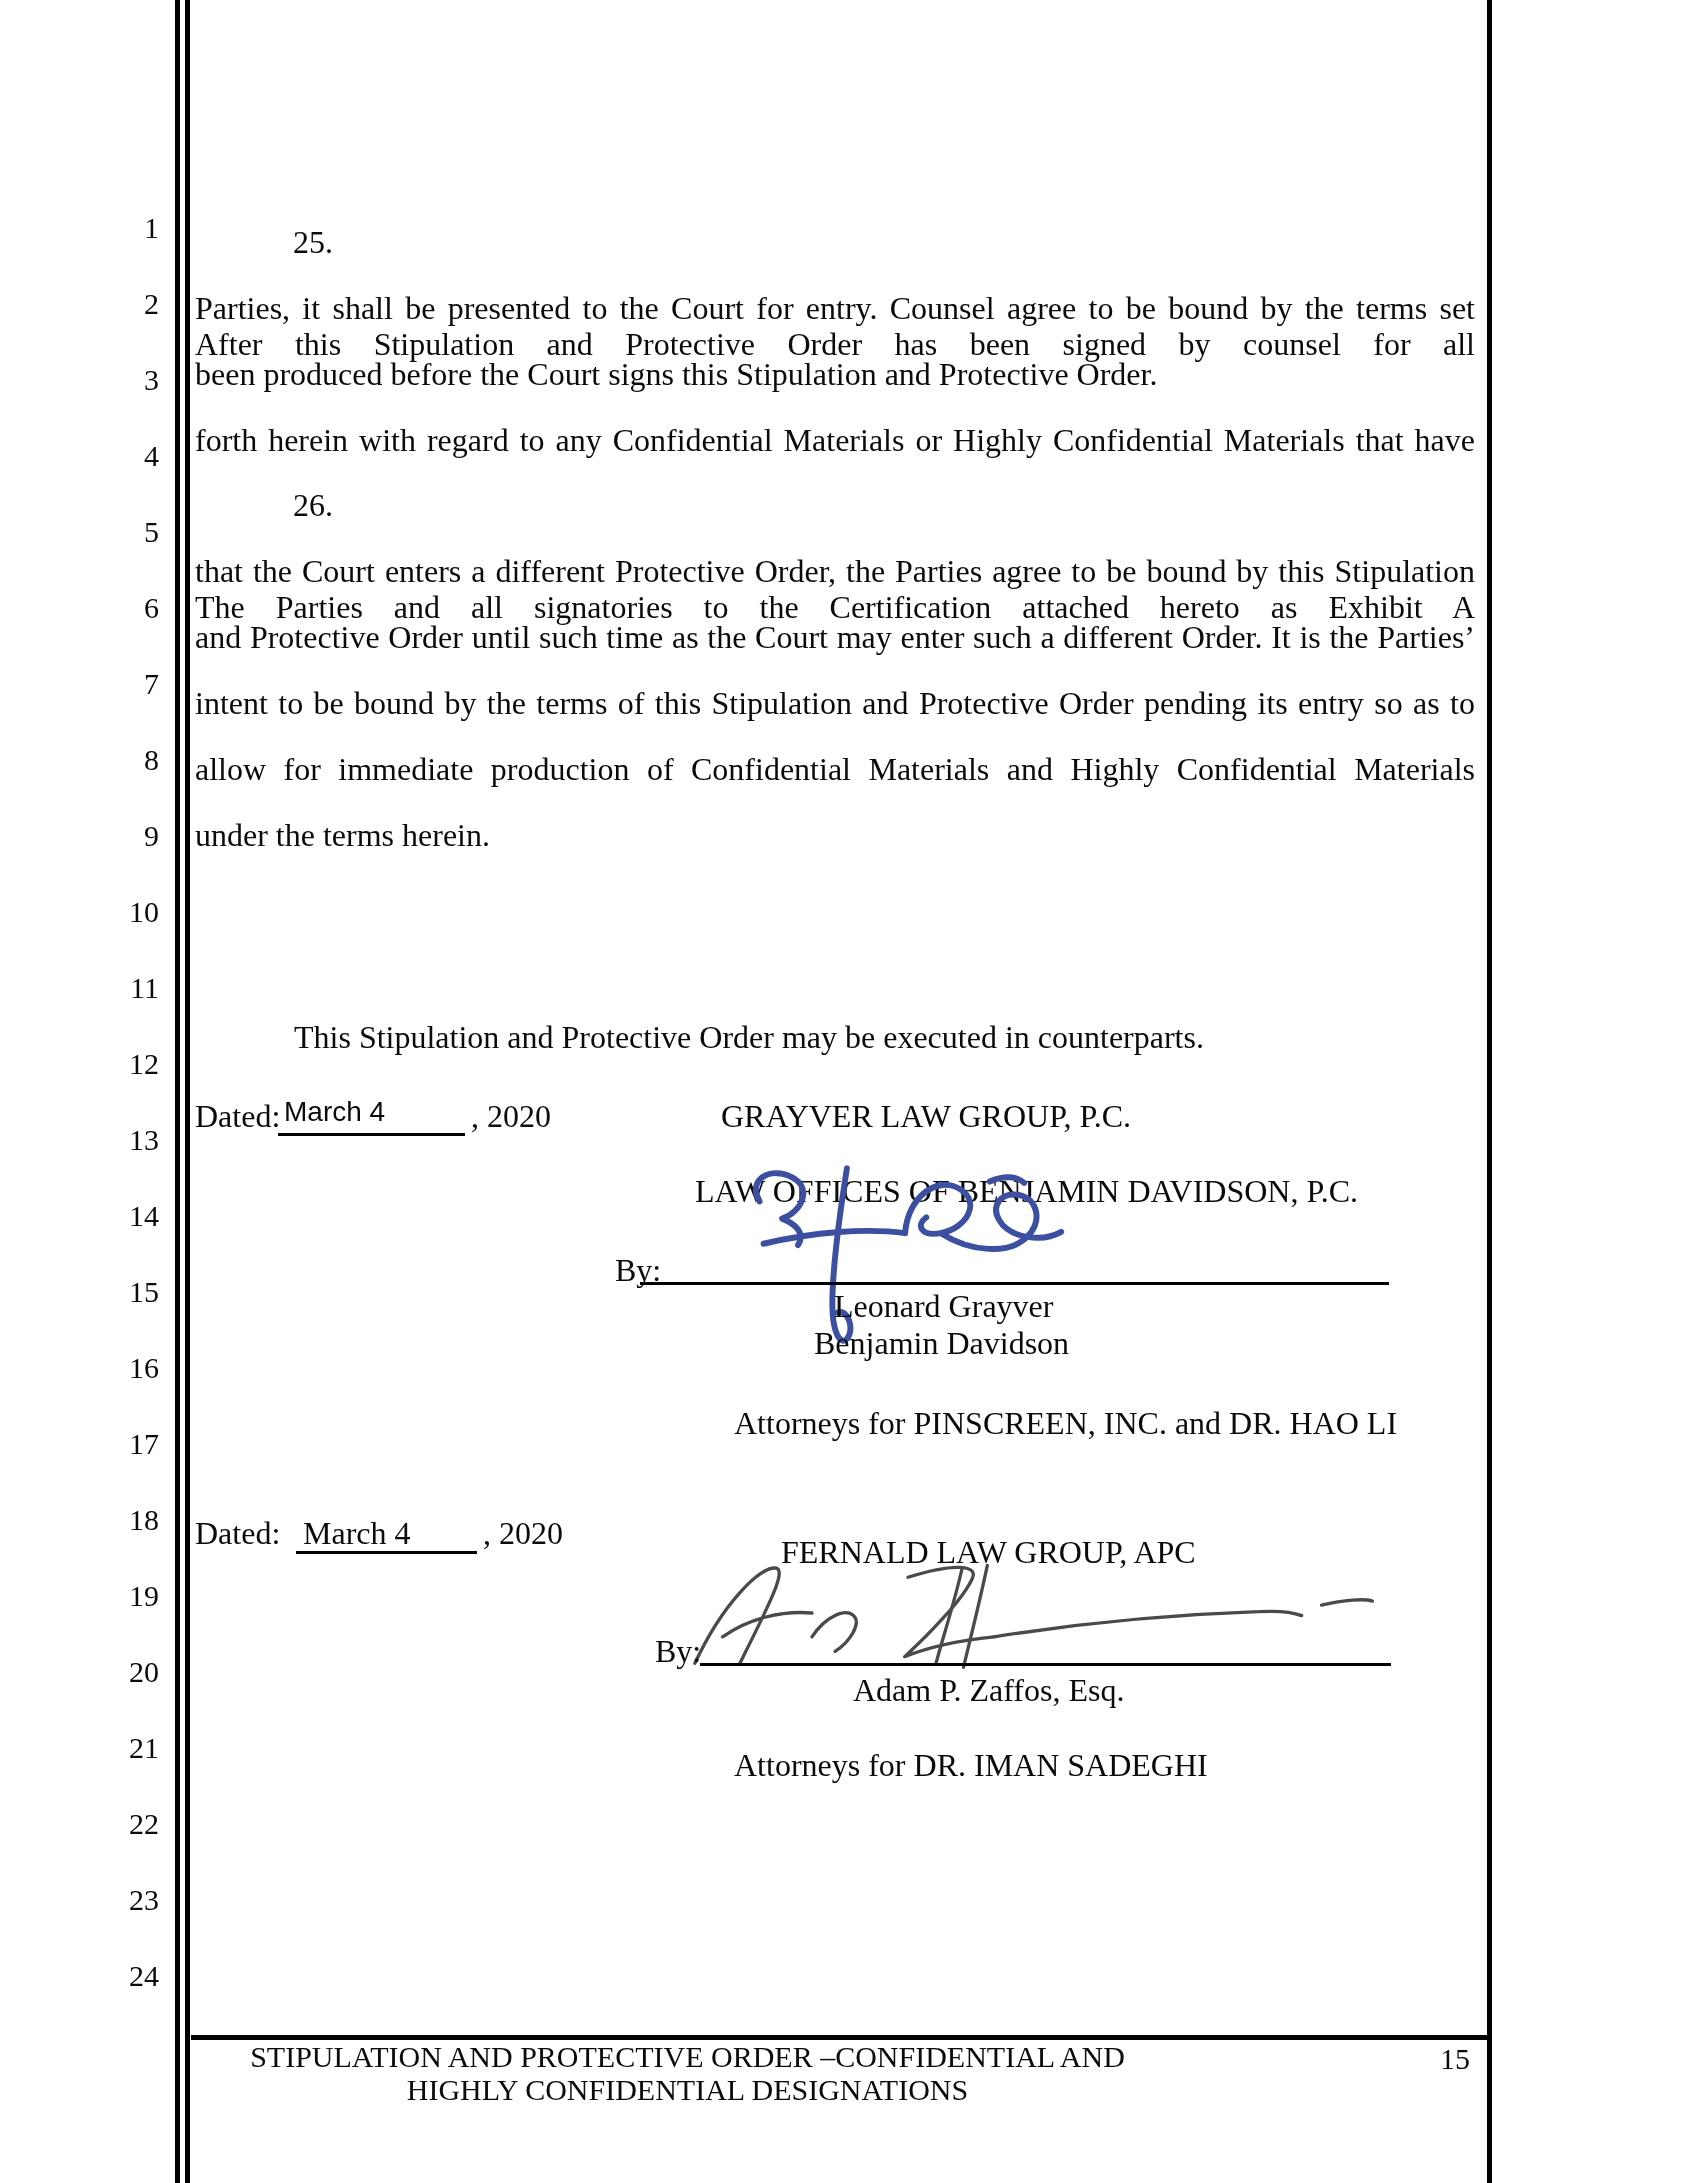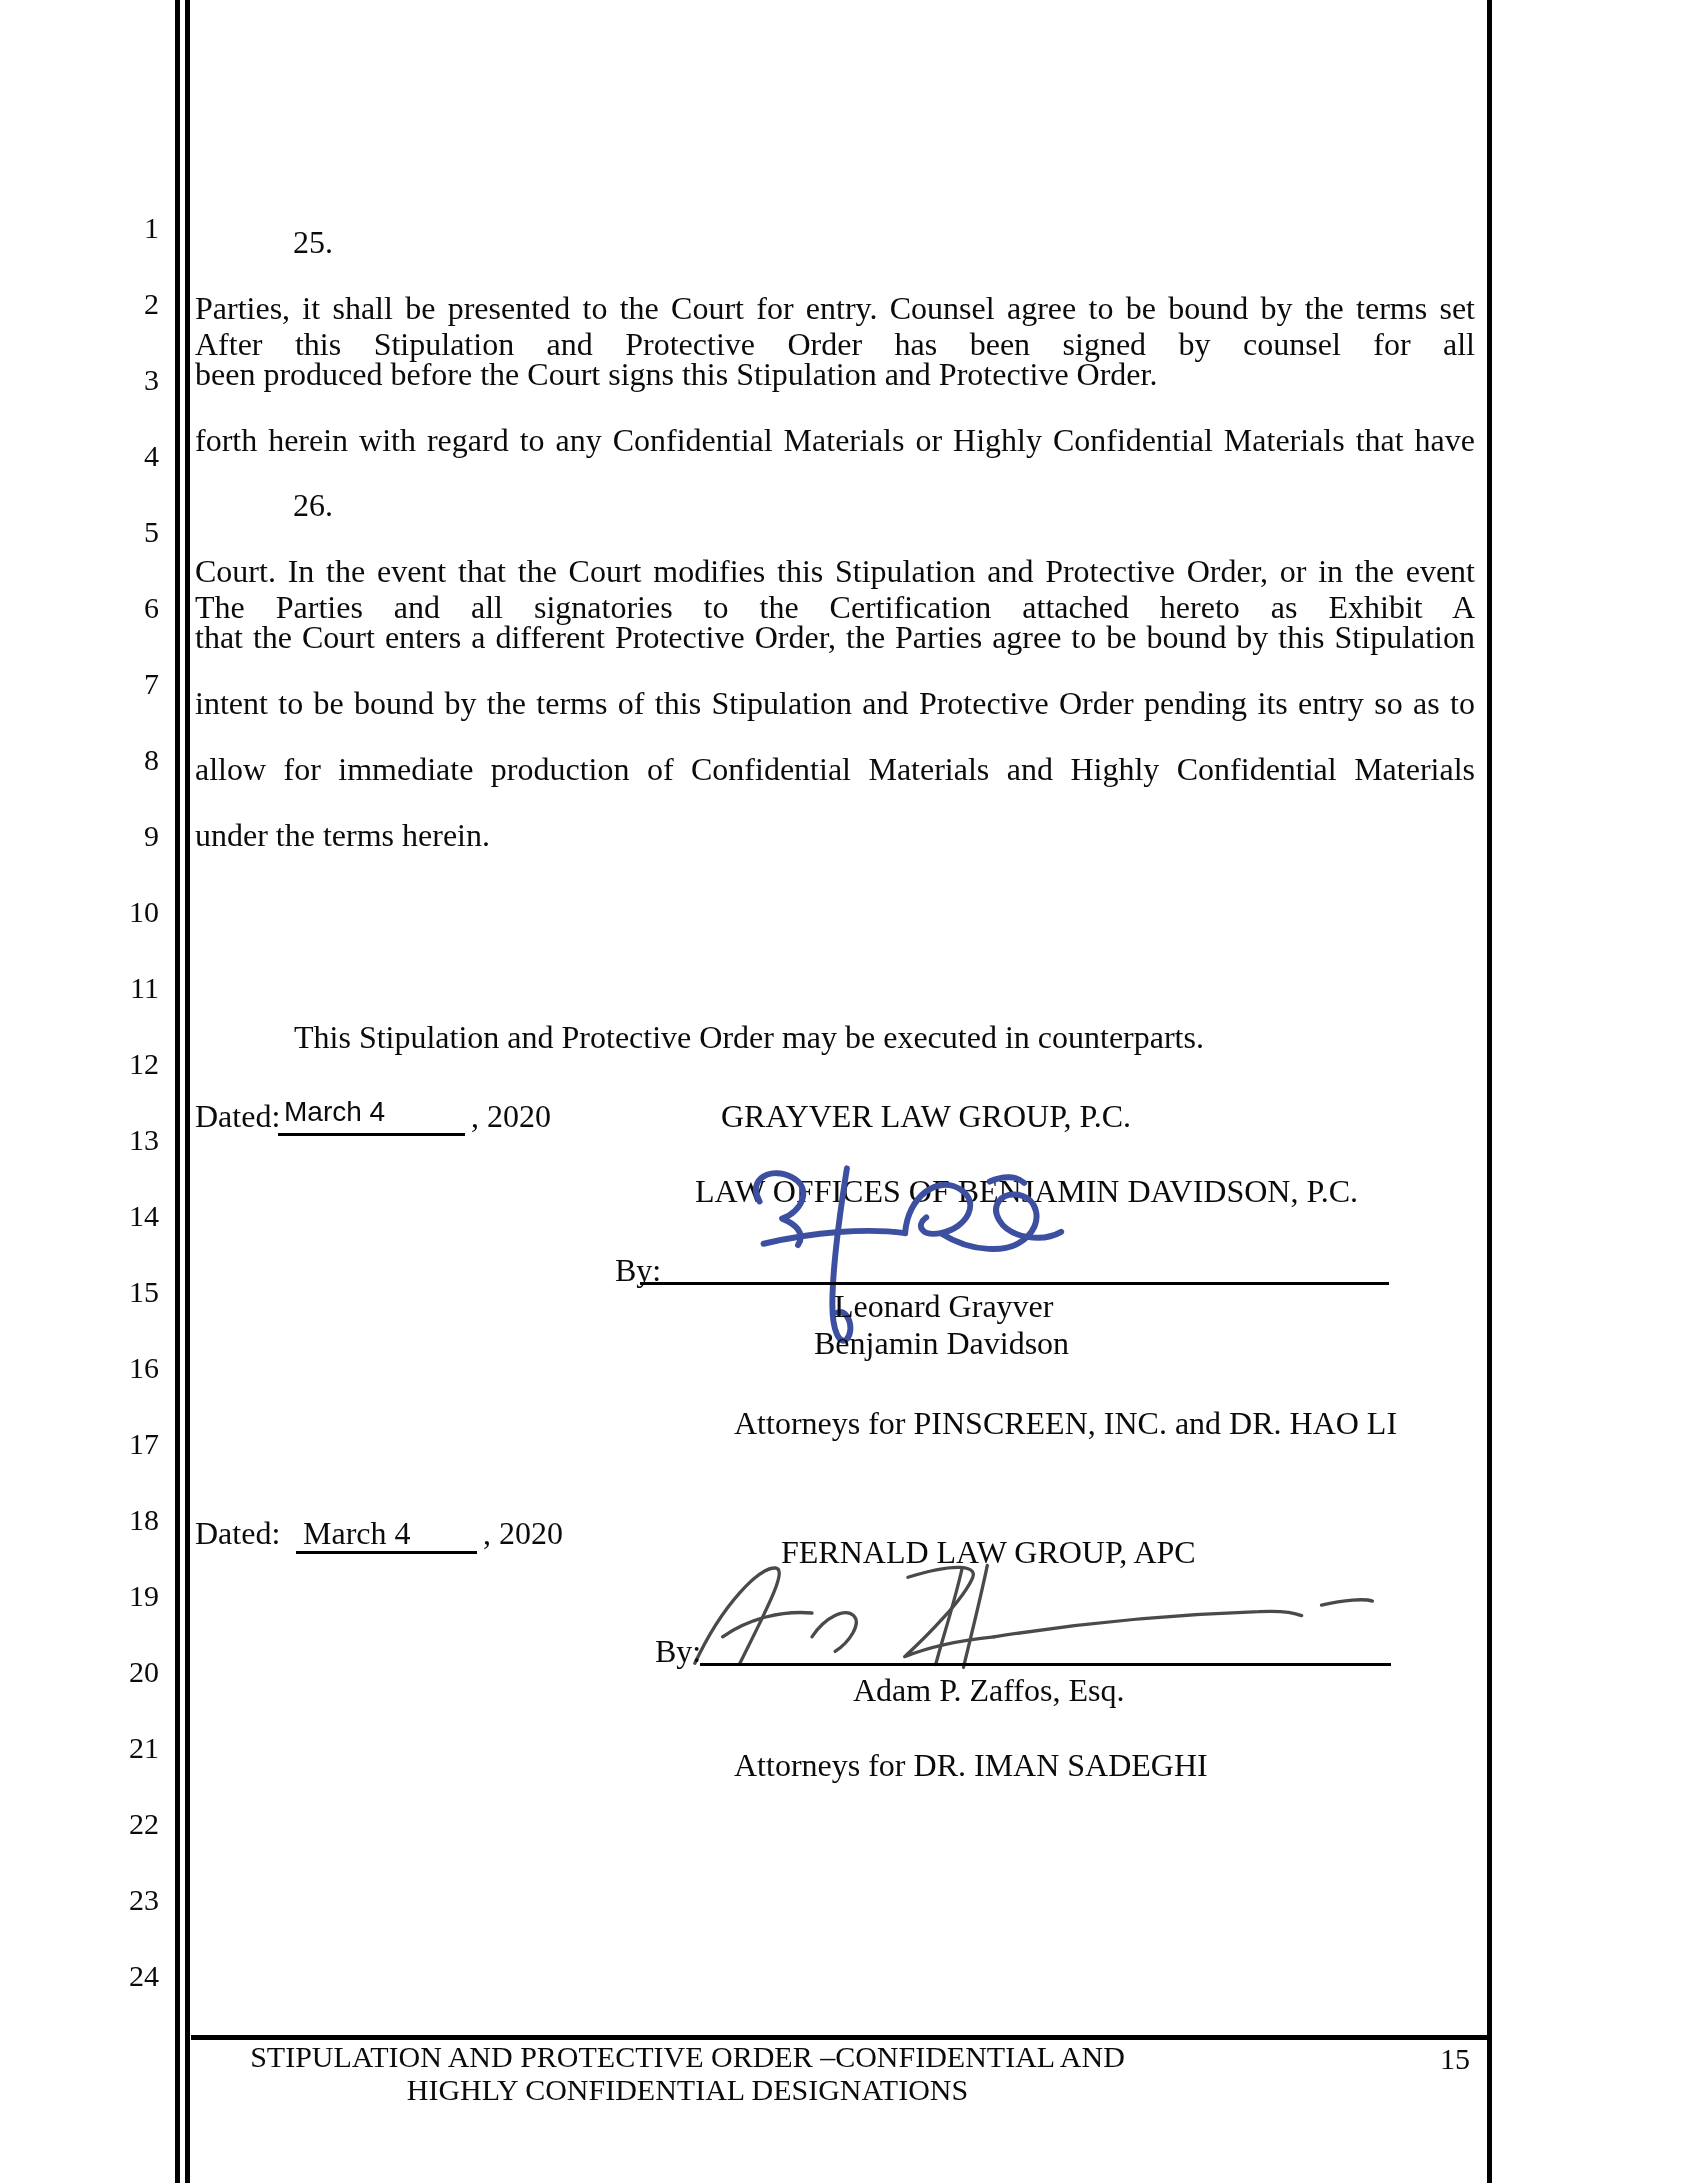--- a/index.html
+++ b/index.html
@@ -97,22 +97,22 @@
     <div class="tline just">Parties, it shall be presented to the Court for entry. Counsel agree to be bound by the terms set</div>
     <div class="tline">been produced before the Court signs this Stipulation and Protective Order.</div>
     <div class="tline just">forth herein with regard to any Confidential Materials or Highly Confidential Materials that have</div>
   </div>
 
   <div class="bodyblock" id="p26">
     <div class="tline pline">
       <span class="pnum">26.</span>
         <span class="ptext">The Parties and all signatories to the Certification attached hereto as Exhibit A</span>
     </div>
-    <div class="tline just">Court. In the event that the Court modifies this Stipulation and Protective Order, or in the event</div>
     <div class="tline just">that the Court enters a different Protective Order, the Parties agree to be bound by this Stipulation</div>
+    <div class="tline just">and Protective Order until such time as the Court may enter such a different Order. It is the Parties’</div>
     <div class="tline just">intent to be bound by the terms of this Stipulation and Protective Order pending its entry so as to</div>
     <div class="tline just">allow for immediate production of Confidential Materials and Highly Confidential Materials</div>
     <div class="tline">under the terms herein.</div>
   </div>
 
   <div class="bodyblock" id="counterparts">
     <div class="tline">This Stipulation and Protective Order may be executed in counterparts.</div>
   </div>
 
   <div class="abs" style="left:195px;top:1098px;">Dated:</div>

